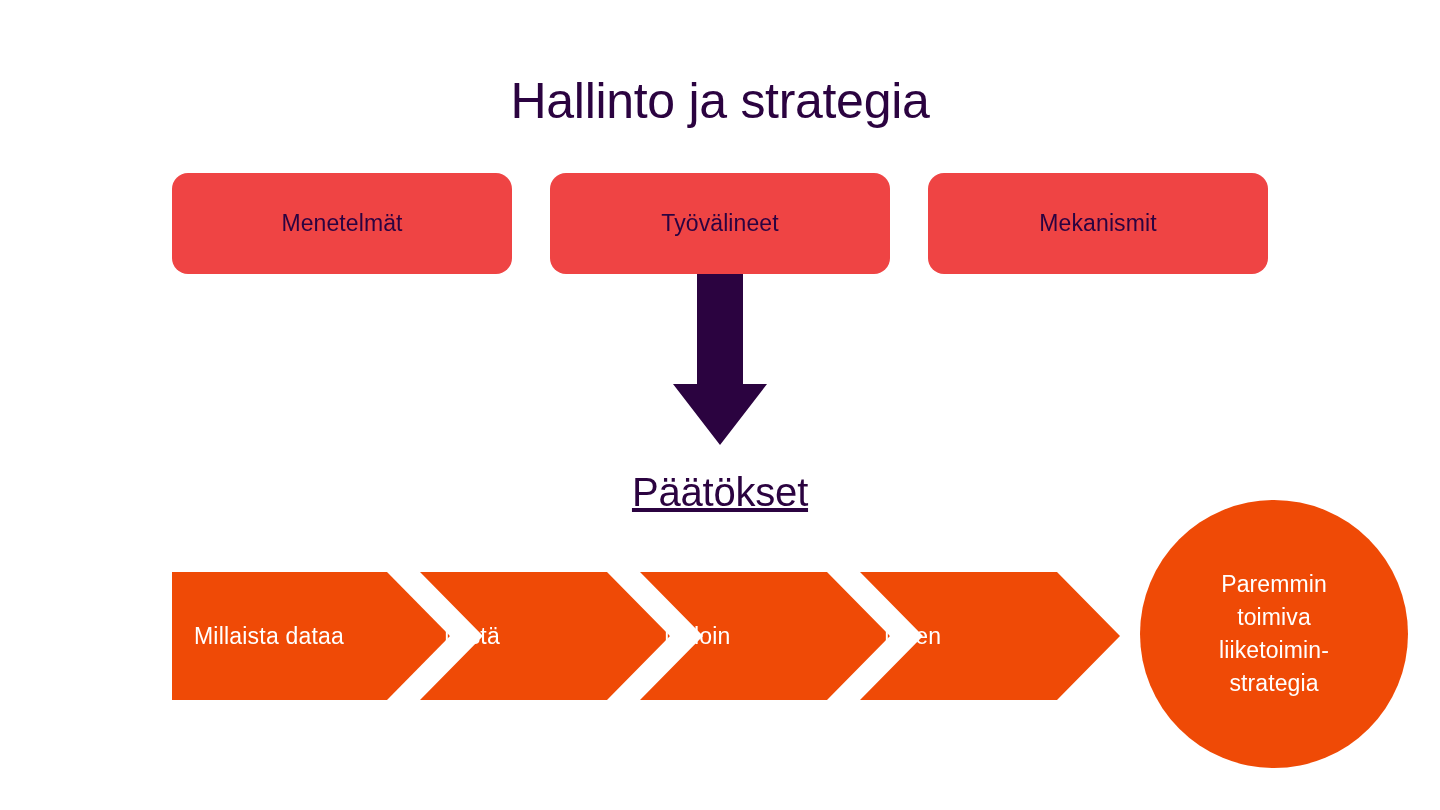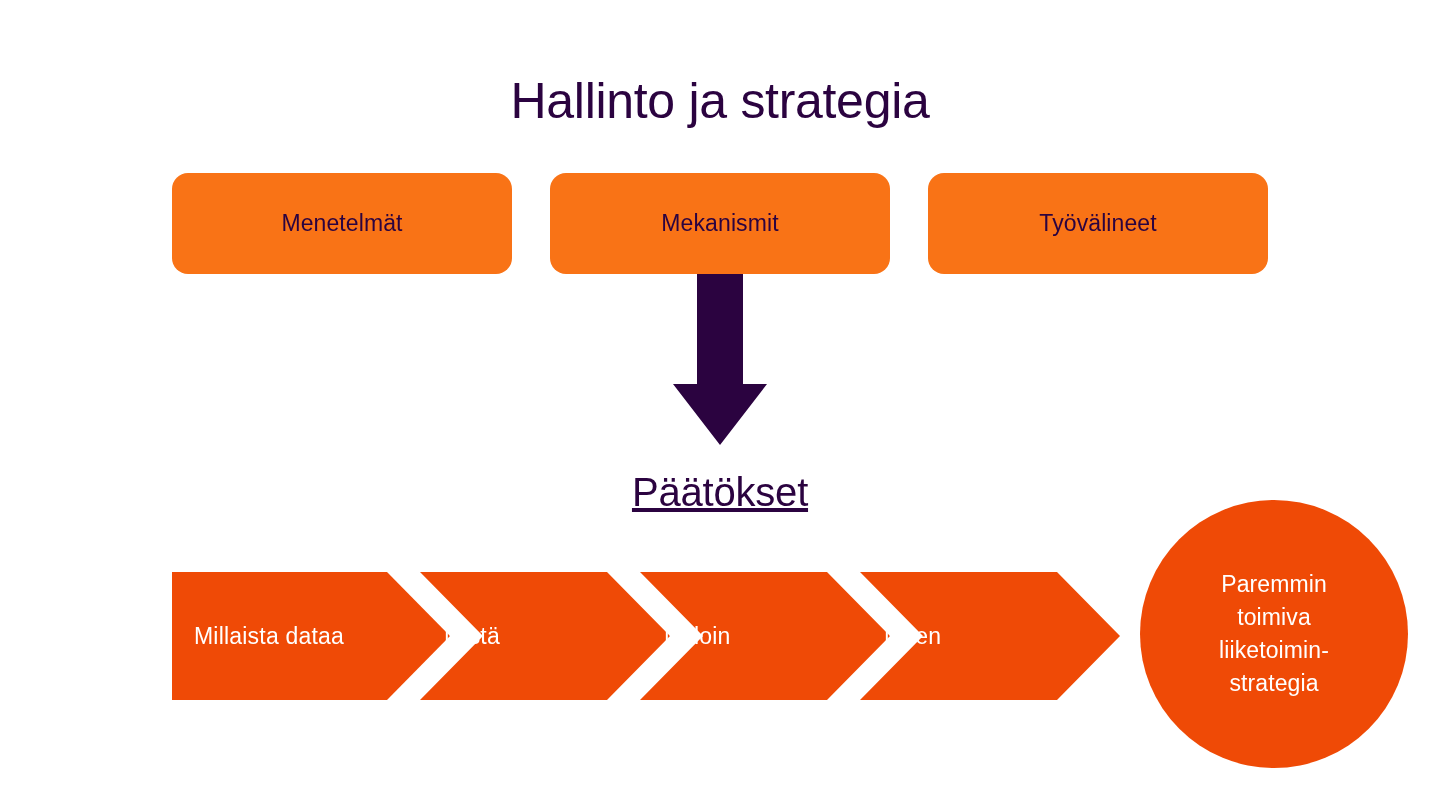--- a/index.html
+++ b/index.html
@@ -44,21 +44,21 @@
     left: 172px;
     top: 173px;
     width: 1096px;
     height: 101px;
     display: flex;
     justify-content: space-between;
   }
   .pillar-box {
     width: 340px;
     height: 101px;
-    background: #f97316;
+    background: #ef4444;
     border-radius: 16px;
     display: flex;
     align-items: center;
     justify-content: center;
   }
   .pillar-label {
     font-size: 23px;
     font-weight: 400;
     color: #2b0340;
     letter-spacing: 0.1px;
@@ -149,24 +149,24 @@
 
 <div id="diagram-canvas">
 
   <div class="diagram-title">Hallinto ja strategia</div>
 
   <div class="pillar-row">
     <div class="pillar-box">
       <span class="pillar-label">Menetelmät</span>
     </div>
     <div class="pillar-box">
+      <span class="pillar-label">Työvälineet</span>
+    </div>
+    <div class="pillar-box">
       <span class="pillar-label">Mekanismit</span>
-    </div>
-    <div class="pillar-box">
-      <span class="pillar-label">Työvälineet</span>
     </div>
   </div>
 
   <div class="down-arrow">
     <svg width="96" height="172" viewBox="0 0 96 172" xmlns="http://www.w3.org/2000/svg">
       <polygon points="25,0 71,0 71,110 95,110 48,171 1,110 25,110" fill="#2b0340"></polygon>
     </svg>
   </div>
 
   <div class="section-heading">Päätökset</div>

